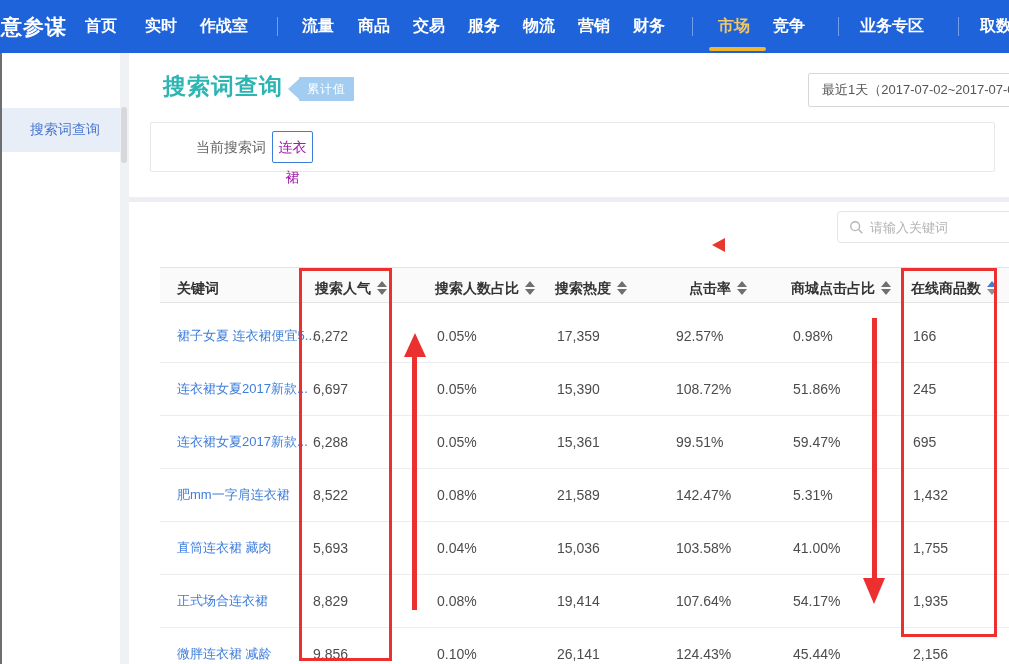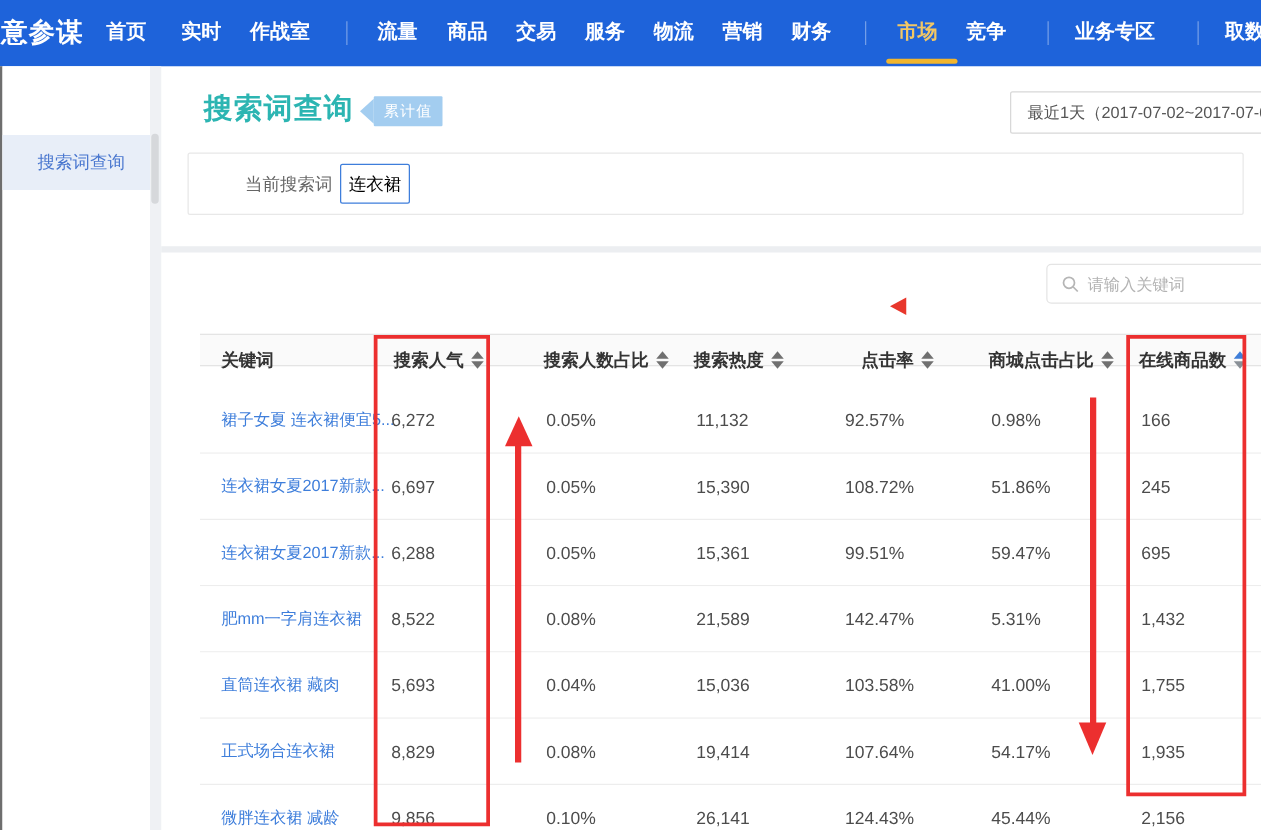--- a/index.html
+++ b/index.html
@@ -23,29 +23,29 @@
   .gutter { position:absolute; left:120px; top:53px; width:9px; height:611px; background:#eff1f4; }
   .scroll-thumb { position:absolute; left:121px; top:107px; width:6px; height:56px; background:#d6d8db; border-radius:3px; }
   
   .page-title { position:absolute; left:163px; top:71px; font-size:23px; font-weight:bold; color:#2cb5b2; letter-spacing:1px; }
   .badge-notch { position:absolute; left:288px; top:79px; width:0; height:0; border-top:10px solid transparent; border-bottom:10px solid transparent; border-right:11px solid #a3cdf0; }
   .badge { position:absolute; left:299px; top:77px; width:55px; height:24px; background:#a3cdf0; color:#fff; font-size:12px; line-height:24px; text-align:center; letter-spacing:1px; border-radius:1px; }
   .date-box { position:absolute; left:808px; top:73px; width:215px; height:34px; border:1px solid #d8d8d8; border-radius:2px; background:#fff; font-size:13px; color:#555; line-height:32px; padding-left:13px; white-space:nowrap; overflow:hidden; cursor:pointer; }
   
   .filter-panel { position:absolute; left:150px; top:122px; width:845px; height:50px; border:1px solid #e8e8e8; border-radius:2px; background:#fff; }
   .filter-label { position:absolute; left:45px; top:0; line-height:48px; font-size:14px; color:#666; }
-  .keyword-chip { position:absolute; left:121px; top:8px; width:56px; height:32px; border:1px solid #3e7edb; border-radius:2px; color:#000000; font-size:14px; line-height:30px; text-align:center; cursor:pointer; background:#fff; }
+  .keyword-chip { position:absolute; left:121px; top:8px; width:41px; height:32px; border:1px solid #3e7edb; border-radius:2px; color:#a21caf; font-size:14px; line-height:30px; text-align:center; cursor:pointer; background:#fff; }
   .divider-band { position:absolute; left:129px; top:197px; width:880px; height:5px; background:#eceef1; }
   
   .search-box { position:absolute; left:837px; top:211px; width:190px; height:32px; border:1px solid #e4e4e4; border-radius:4px; background:#fff; }
   .search-box svg { position:absolute; left:11px; top:8px; }
   .search-box input { position:absolute; left:32px; top:0; width:150px; height:30px; border:none; outline:none; font-size:13px; color:#444; font-family:inherit; background:transparent; }
   .search-box input::placeholder { color:#b3b3b3; }
   
-  .thead { position:absolute; left:160px; top:267px; width:849px; height:26px; background:#fafafa; border-top:1px solid #e4e4e4; border-bottom:1px solid #e4e4e4; }
+  .thead { position:absolute; left:160px; top:267px; width:849px; height:36px; background:#fafafa; border-top:1px solid #e4e4e4; border-bottom:1px solid #e4e4e4; }
   .hcell { position:absolute; top:0; line-height:41px; font-size:14px; font-weight:bold; color:#333; white-space:nowrap; cursor:pointer; }
   .sort { display:inline-block; vertical-align:middle; margin-left:6px; margin-top:-3px; }
   .tri { display:block; width:0; height:0; border-left:5px solid transparent; border-right:5px solid transparent; }
   .tri-up { border-bottom:6px solid #707070; margin-bottom:2px; }
   .tri-down { border-top:6px solid #707070; }
   .sort.active .tri-up { border-bottom-color:#3f7ed8; }
   .sort.active .tri-down { border-top-color:#8a9097; }
   .trow { position:absolute; left:160px; width:849px; height:53px; border-bottom:1px solid #ededed; background:#fff;text-align:right; }
   .cell { position:absolute; top:0; line-height:52px; font-size:14px; color:#4c4c4c; white-space:nowrap; }
   .kw { color:#3e7edb; font-size:13px; cursor:pointer; }
@@ -119,21 +119,21 @@
     <div class="hcell" style="left:395px"><span>搜索热度</span><span class="sort"><i class="tri tri-up"></i><i class="tri tri-down"></i></span></div>
     <div class="hcell" style="left:529px"><span>点击率</span><span class="sort"><i class="tri tri-up"></i><i class="tri tri-down"></i></span></div>
     <div class="hcell" style="left:631px"><span>商城点击占比</span><span class="sort"><i class="tri tri-up"></i><i class="tri tri-down"></i></span></div>
     <div class="hcell" style="left:751px"><span>在线商品数</span><span class="sort active"><i class="tri tri-up"></i><i class="tri tri-down"></i></span></div>
   </div>
 
   <div class="trow" style="top:310px">
     <div class="cell kw" style="left:17px">裙子女夏 连衣裙便宜5...</div>
     <div class="cell" style="left:153px">6,272</div>
     <div class="cell" style="left:277px">0.05%</div>
-    <div class="cell" style="left:397px">11,132</div>
+    <div class="cell" style="left:397px">17,359</div>
     <div class="cell" style="left:516px">92.57%</div>
     <div class="cell" style="left:633px">0.98%</div>
     <div class="cell" style="left:753px">166</div>
   </div>
   <div class="trow" style="top:363px">
     <div class="cell kw" style="left:17px">连衣裙女夏2017新款...</div>
     <div class="cell" style="left:153px">6,697</div>
     <div class="cell" style="left:277px">0.05%</div>
     <div class="cell" style="left:397px">15,390</div>
     <div class="cell" style="left:516px">108.72%</div>

